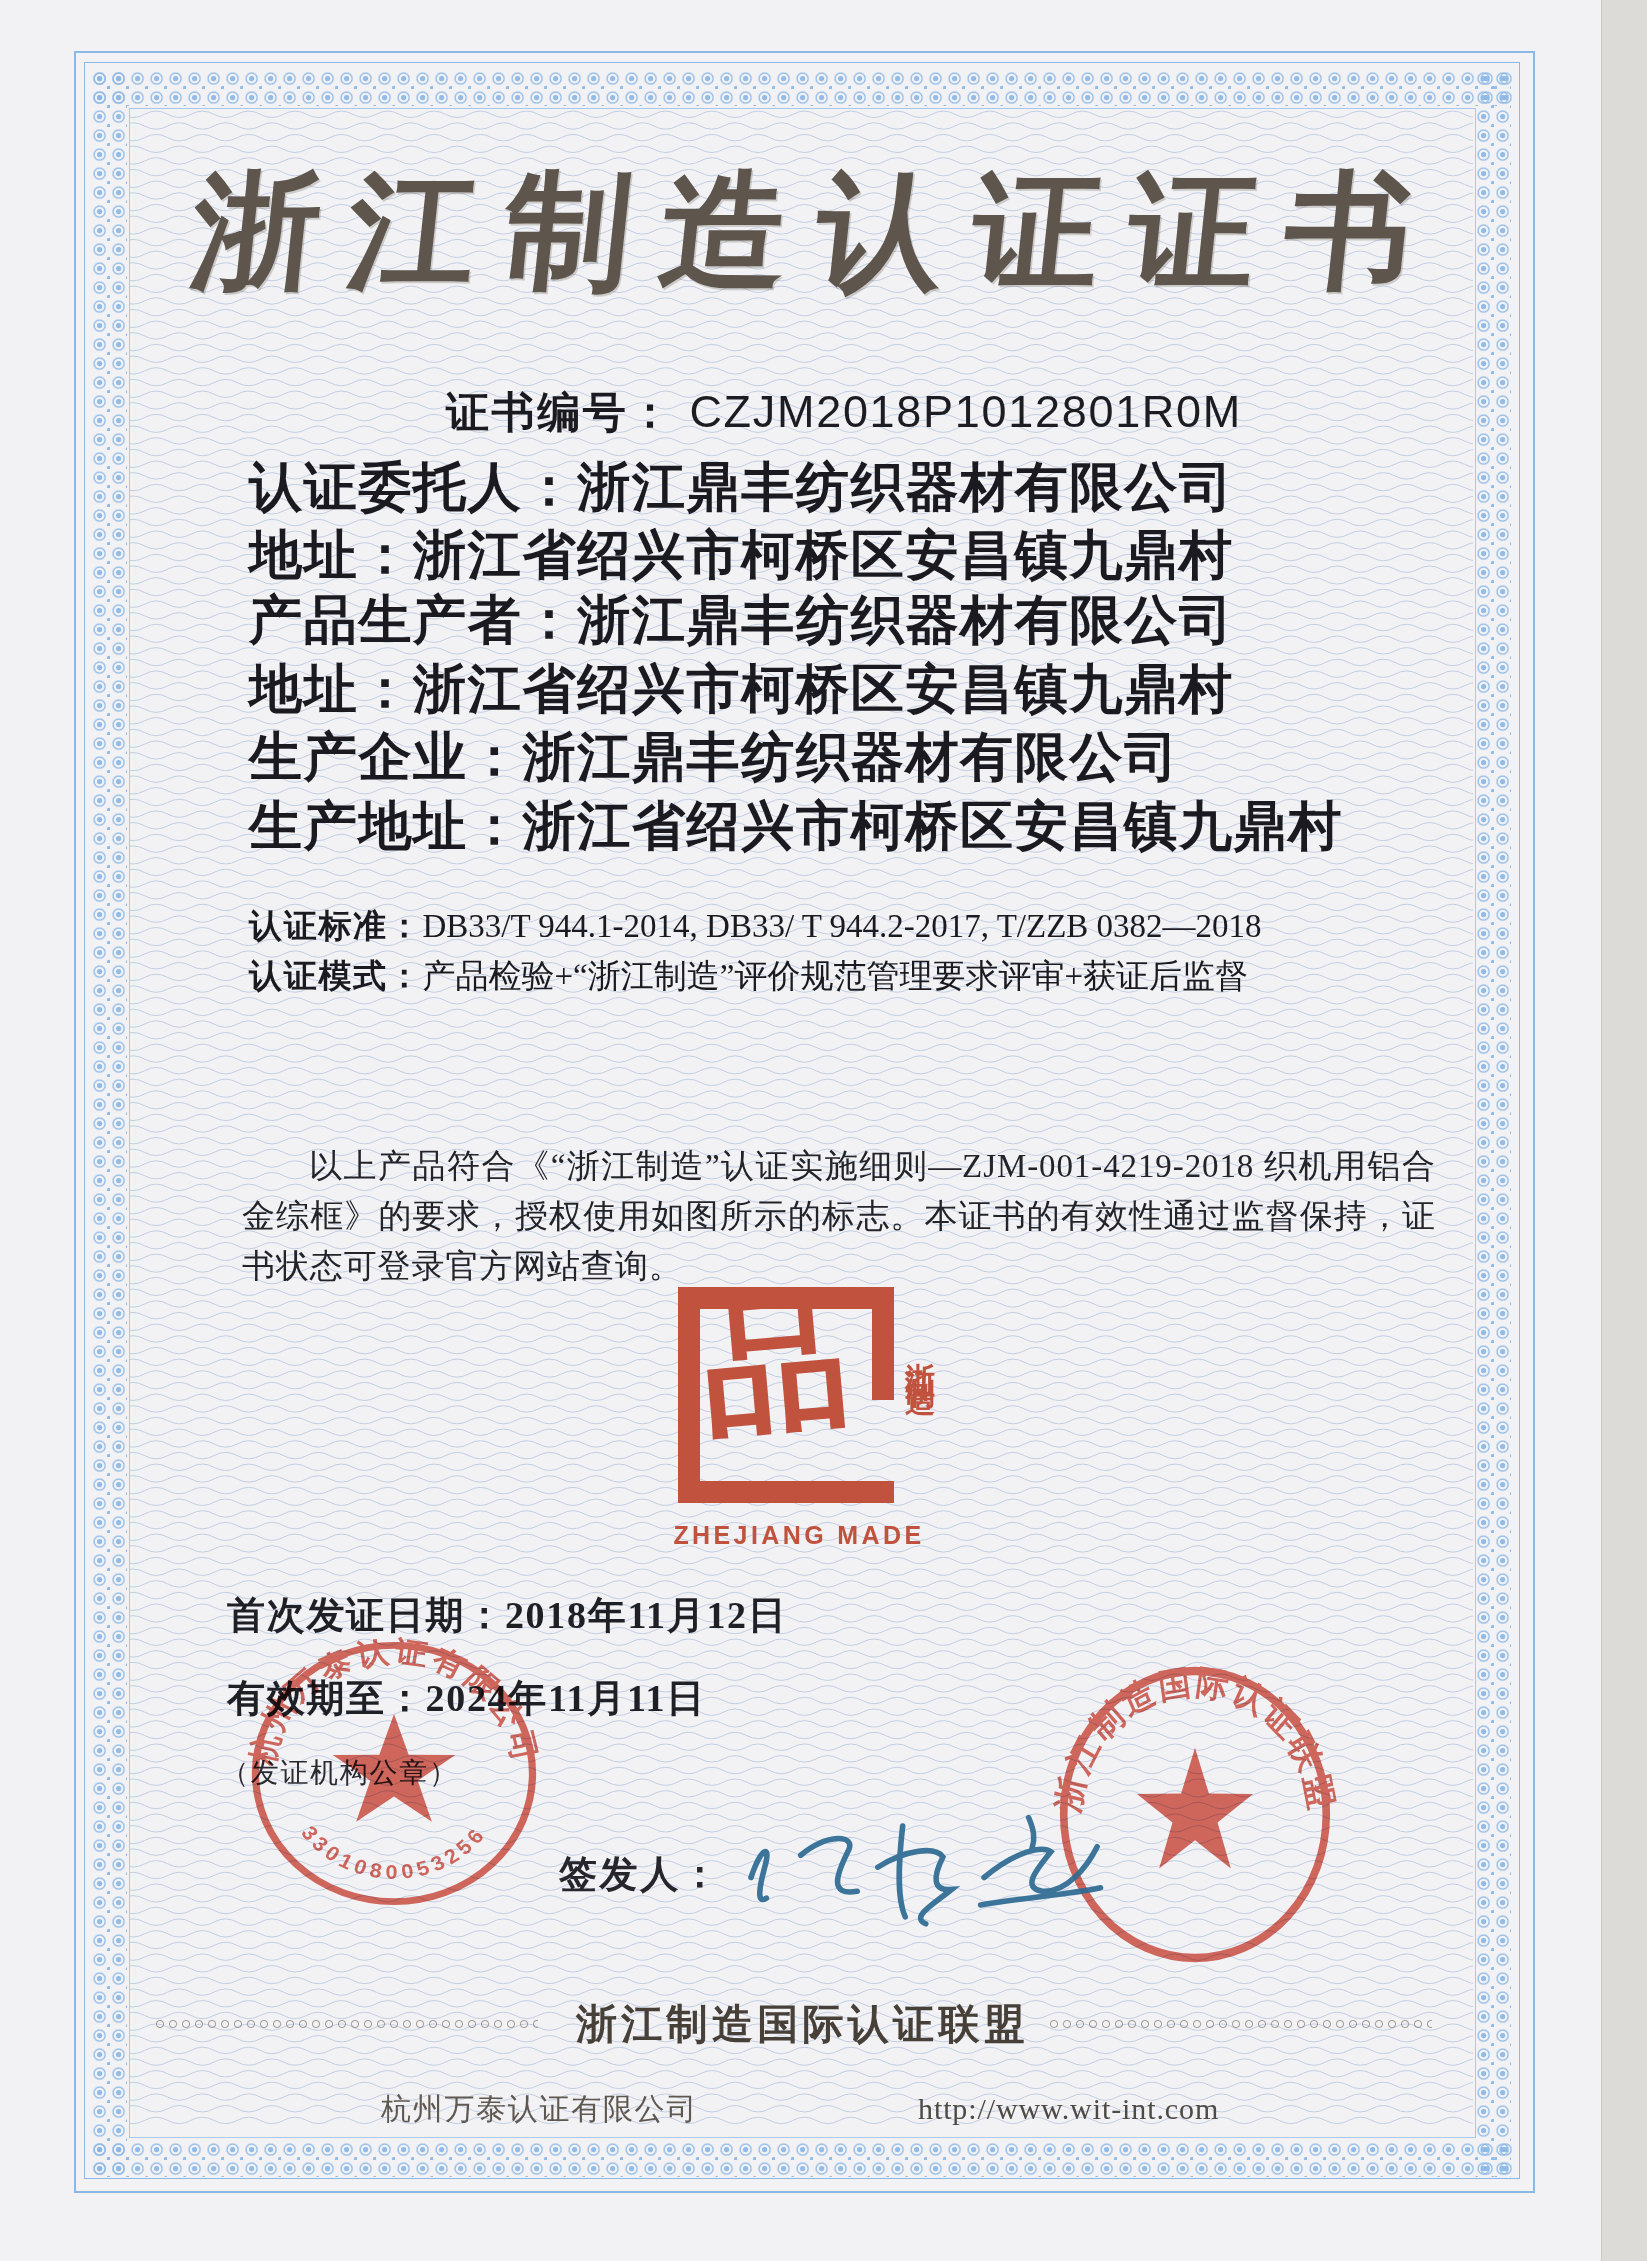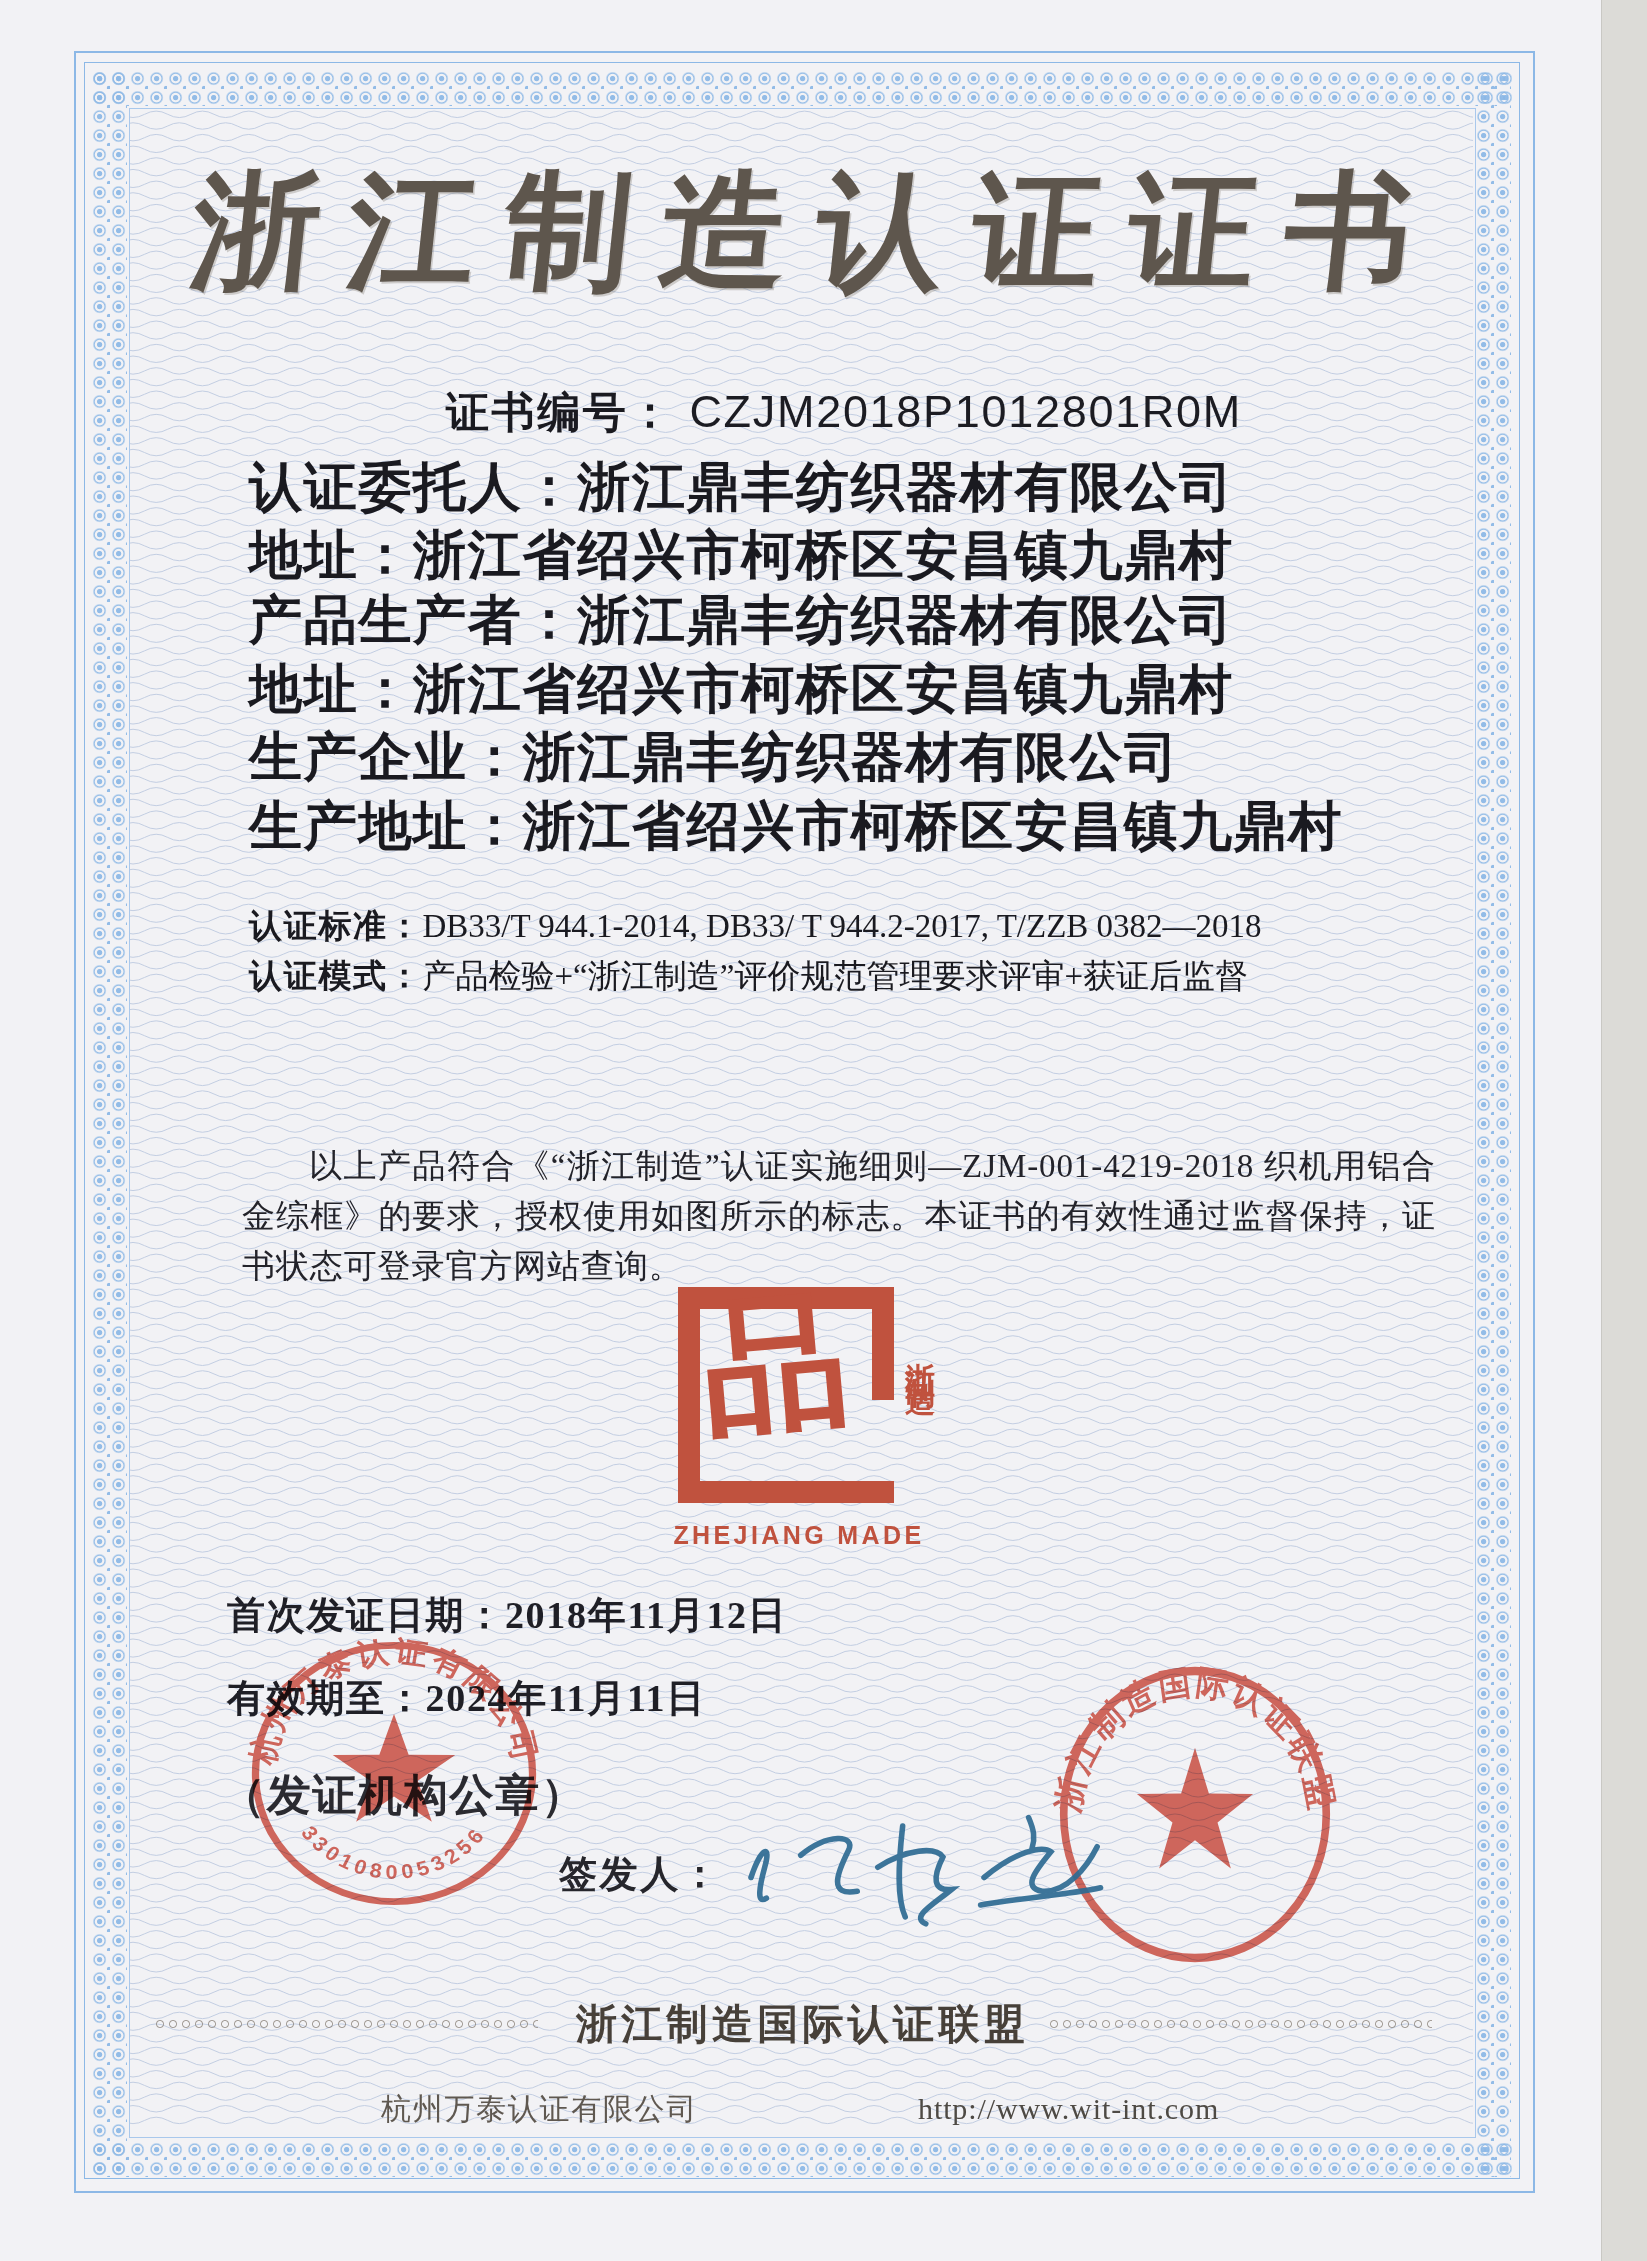--- a/index.html
+++ b/index.html
@@ -52,21 +52,21 @@
   .logo .mark{position:absolute;left:24px;top:5.1px;font-size:146px;line-height:1;font-weight:700;
     color:var(--logo);transform:rotate(-5deg);}
   .logo .side{position:absolute;left:221px;top:51px;writing-mode:vertical-rl;font-size:30px;
     font-weight:700;letter-spacing:7.7px;color:var(--logo);}
   .logo .cap{position:absolute;left:-12px;top:218px;width:266px;text-align:center;
     font-family:"Liberation Sans","DejaVu Sans",sans-serif;font-size:25px;font-weight:700;
     letter-spacing:3.4px;color:var(--logo);white-space:nowrap;margin-top:16px;}
   
   .date-line{left:227px;line-height:46px;white-space:nowrap;color:#1f1f26;}
   .date-line .lab,.date-line .val{font-size:38px;font-weight:600;letter-spacing:1.7px;}
-  .seal-note{left:221px;top:1750px;font-size:44px;font-weight:700;letter-spacing:1.7px;color:#2a2a30;line-height:46px;margin-top:23px;}
+  .seal-note{left:221px;top:1750px;font-size:28px;font-weight:400;letter-spacing:1.7px;color:#2a2a30;line-height:46px;}
   .issuer{left:559px;top:1851px;font-size:38px;font-weight:600;letter-spacing:2.6px;color:#26262c;line-height:46px;}
   .signature{left:727px;top:1795px;z-index:4;}
   
   .alliance{left:129px;top:2000px;width:1347px;text-align:center;font-size:41px;font-weight:700;
     letter-spacing:4.3px;color:#474039;line-height:48px;}
   .flourish{position:absolute;top:2018px;height:12px;opacity:.8;z-index:2;
     background-image:radial-gradient(circle at 6px 6px, rgba(0,0,0,0) 2.7px, #7b7267 3.3px, rgba(0,0,0,0) 4.5px);
     background-size:13px 12px;background-repeat:repeat-x;}
   .fl-left{left:154px;width:384px;}
   .fl-right{left:1048px;width:384px;}

